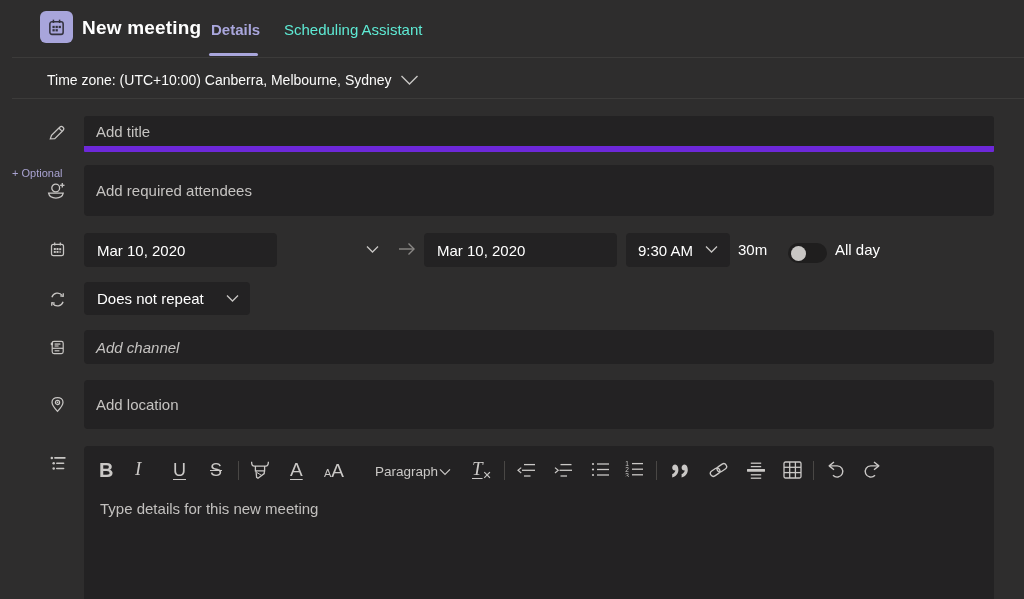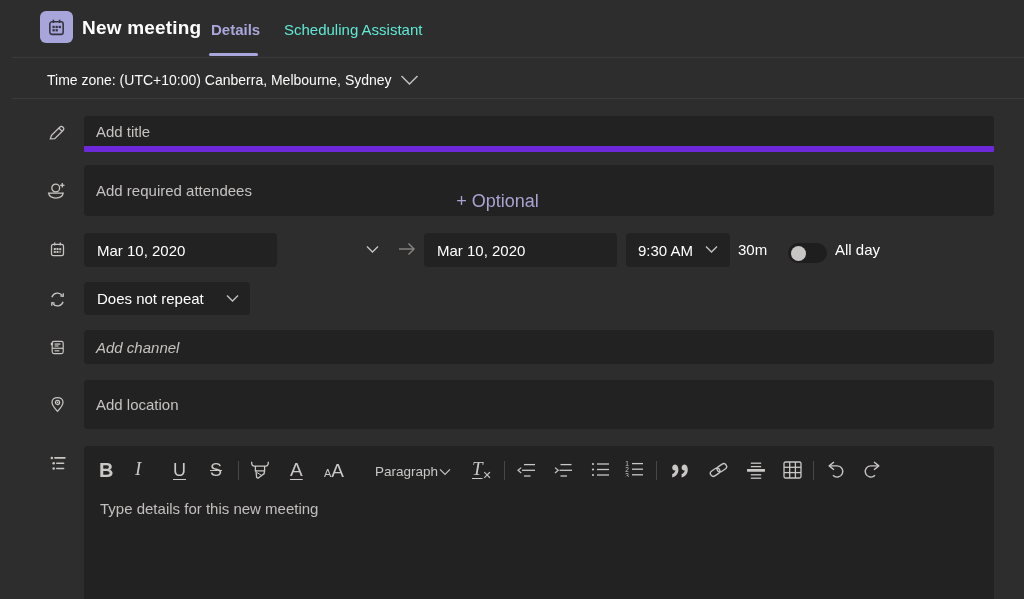--- a/index.html
+++ b/index.html
@@ -21,21 +21,21 @@
 #tztext { left:35px; top:72px; font-size:14px; color:#fbfbfa; }
 #tzchev { left:388px; top:74px; }
 
 
 .licon { left:37px; width:17px; height:17px; }
 
 
 .field { background:#232223; border-radius:4px; color:#c5c3c1; font-size:15px; display:flex; align-items:center; }
 #ftitle { left:72px; top:116px; width:910px; height:36px; border-bottom:6px solid #6d28d9; border-radius:3px 3px 1px 1px; padding-left:12px; }
 #fatt { left:72px; top:165px; width:910px; height:51px; padding-left:12px; }
-#fopt { left:0; top:176px; width:971px; height:51px; text-align:center; font-size:18px; color:#a9a3d1; line-height:51px; }
+#fopt { left:0; top:148px; width:971px; height:51px; text-align:left; font-size:11px; color:#a9a3d1; line-height:51px; }
 #fdate1 { left:72px; top:233px; width:193px; height:34px; padding-left:13px; color:#ffffff; }
 #ftime1 { left:275px; top:233px; width:104px; height:34px; padding-left:12px; color:#ffffff; }
 #farrow { left:386px; top:242px; }
 #fdate2 { left:412px; top:233px; width:193px; height:34px; padding-left:13px; color:#ffffff; }
 #ftime2 { left:614px; top:233px; width:104px; height:34px; padding-left:12px; color:#ffffff; }
 #f30m { left:726px; top:233px; height:34px; line-height:34px; color:#ffffff; font-size:15px; }
 #toggle { left:776px; top:243px; width:39px; height:20px; background:#1f1e1e; border-radius:10px; }
 #knob { left:2.5px; top:2.5px; width:15px; height:15px; background:#c8c6c4; border-radius:50%; }
 #fallday { left:823px; top:233px; height:34px; line-height:34px; color:#ffffff; font-size:15px; }
 #frepeat { left:72px; top:282px; width:166px; height:33px; padding-left:13px; color:#ffffff; }

